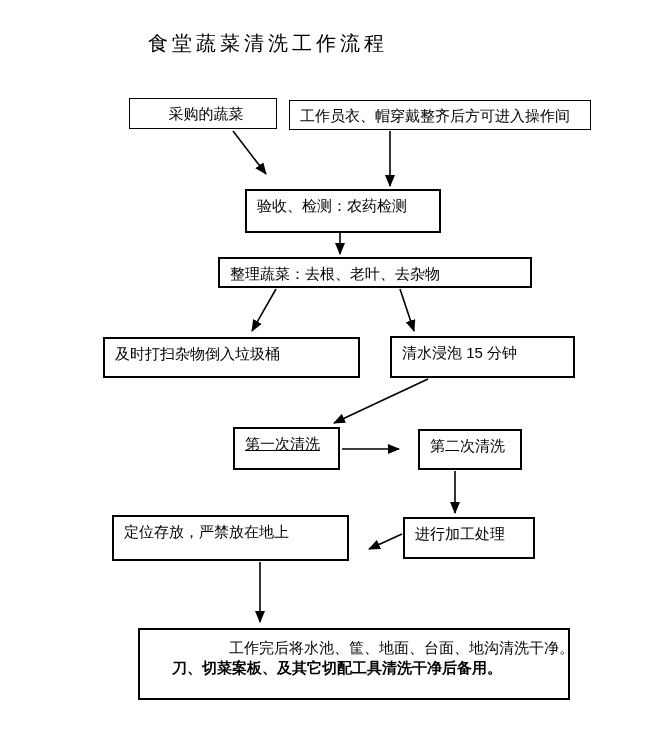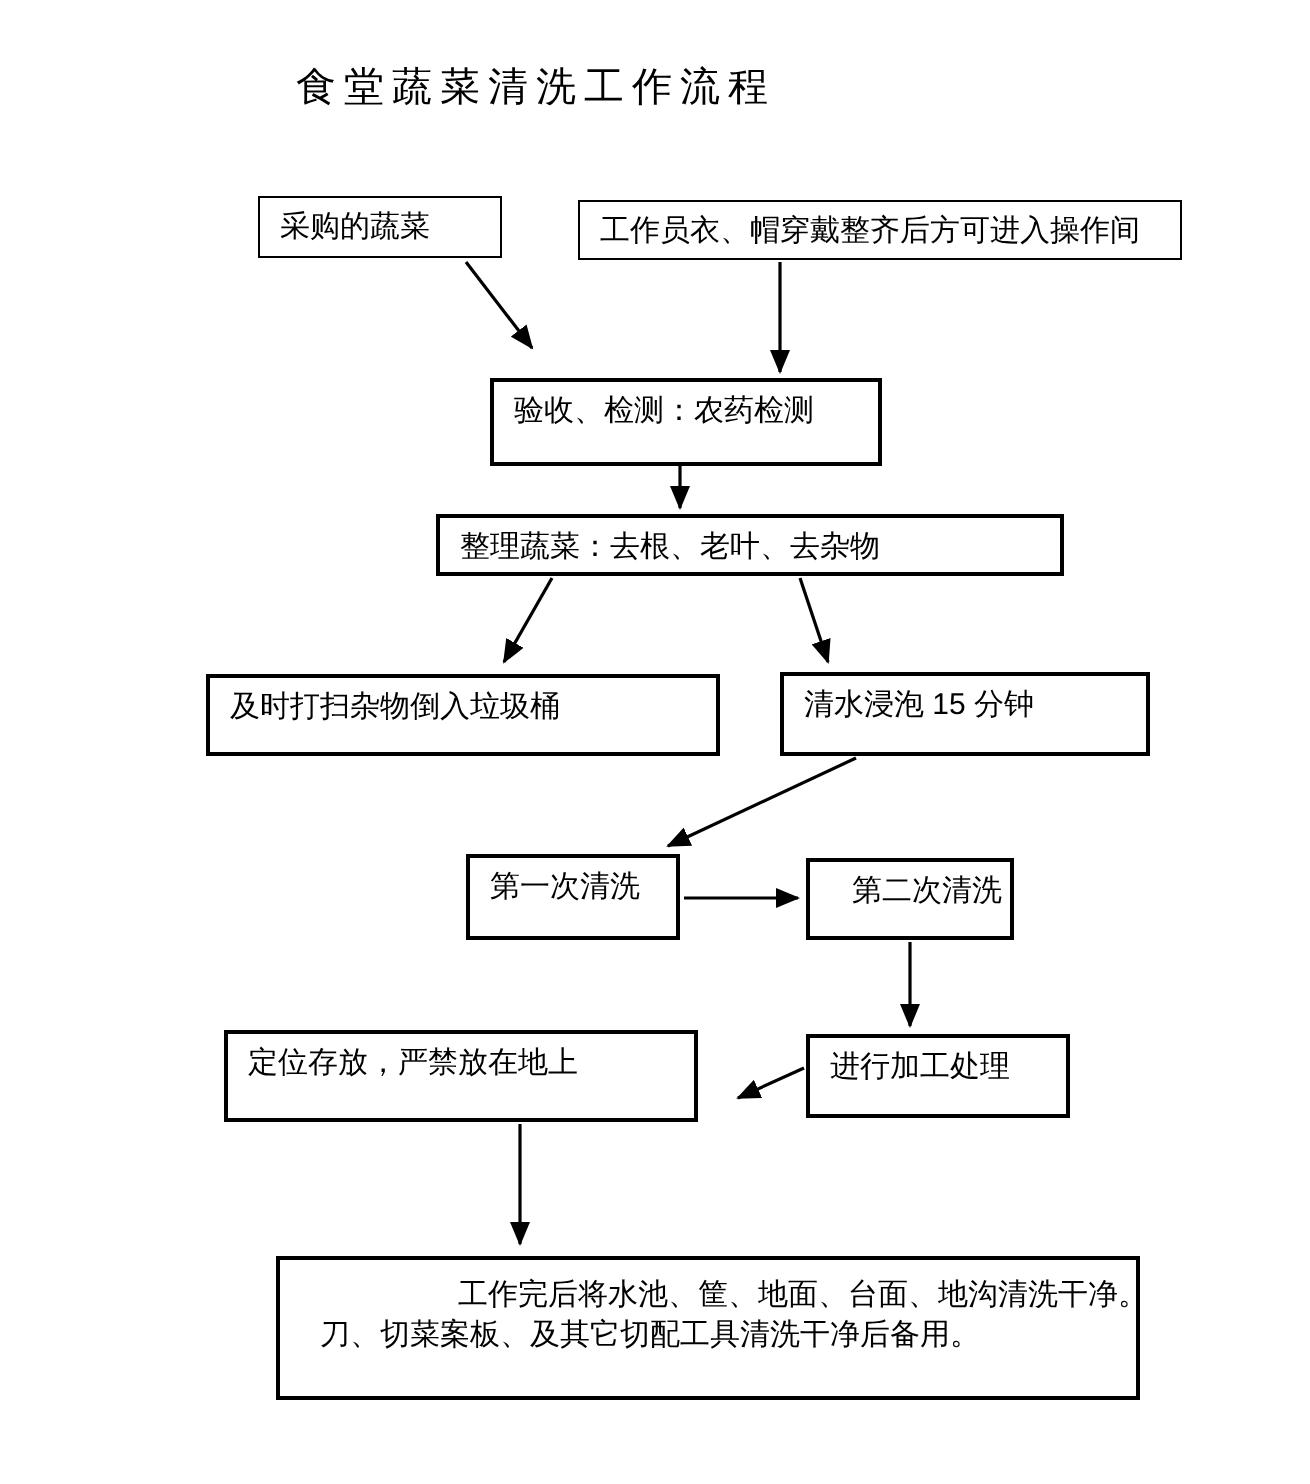--- a/index.html
+++ b/index.html
@@ -40,21 +40,21 @@
     color: #000000;
     font-size: 15px;
     line-height: 20px;
     padding: 5px 4px 0 10px;
     white-space: nowrap;
     overflow: hidden;
   }
   .node.thin { border-width: 1px; }
   .node.wide-bottom { padding: 8px 4px 0 0; margin-left: 45px; }
   .wide-bottom .line1 { padding-left: 89px; }
-  .wide-bottom .line2 { padding-left: 20px; }
+  .wide-bottom .line2 { padding-left: 32px; font-weight: bold; }
 </style>
 </head>
 <body>
 
 <div class="canvas">
 
   <div class="page-title">食堂蔬菜清洗工作流程</div>
 
   <svg class="arrow-layer" width="655" height="742" viewBox="0 0 655 742">
     <defs>
@@ -67,35 +67,35 @@
     <line x1="340" y1="221" x2="340" y2="254" stroke="#000000" stroke-width="1.6" marker-end="url(#ah)"></line>
     <line x1="276" y1="289" x2="252" y2="331" stroke="#000000" stroke-width="1.6" marker-end="url(#ah)"></line>
     <line x1="400" y1="289" x2="414" y2="331" stroke="#000000" stroke-width="1.6" marker-end="url(#ah)"></line>
     <line x1="428" y1="379" x2="334" y2="423" stroke="#000000" stroke-width="1.6" marker-end="url(#ah)"></line>
     <line x1="342" y1="449" x2="399" y2="449" stroke="#000000" stroke-width="1.6" marker-end="url(#ah)"></line>
     <line x1="455" y1="471" x2="455" y2="513" stroke="#000000" stroke-width="1.6" marker-end="url(#ah)"></line>
     <line x1="402" y1="534" x2="369" y2="549" stroke="#000000" stroke-width="1.6" marker-end="url(#ah)"></line>
     <line x1="260" y1="562" x2="260" y2="622" stroke="#000000" stroke-width="1.6" marker-end="url(#ah)"></line>
   </svg>
 
-  <div class="node thin" style="left:129px; top:98px; width:122px; height:31px;">采购的蔬菜</div>
+  <div class="node thin" style="left:129px; top:98px; width:148px; height:31px;text-align:center;">采购的蔬菜</div>
 
   <div class="node thin" style="left:289px; top:100px; width:302px; height:30px;">工作员衣、帽穿戴整齐后方可进入操作间</div>
 
   <div class="node" style="left:245px; top:189px; width:196px; height:44px;">验收、检测：农药检测</div>
 
   <div class="node" style="left:218px; top:257px; width:314px; height:31px;">整理蔬菜：去根、老叶、去杂物</div>
 
   <div class="node" style="left:103px; top:337px; width:257px; height:41px;">及时打扫杂物倒入垃圾桶</div>
 
   <div class="node" style="left:390px; top:336px; width:185px; height:42px;">清水浸泡 15 分钟</div>
 
-  <div class="node" style="left:233px; top:427px; width:107px; height:43px;">第一次清洗</div>
+  <div class="node" style="left:233px; top:427px; width:107px; height:43px;text-decoration:underline;">第一次清洗</div>
 
-  <div class="node" style="left:403px; top:429px; width:104px; height:41px;text-align:right;">第二次清洗</div>
+  <div class="node" style="left:418px; top:429px; width:104px; height:41px;">第二次清洗</div>
 
   <div class="node" style="left:112px; top:515px; width:237px; height:46px;">定位存放，严禁放在地上</div>
 
   <div class="node" style="left:403px; top:517px; width:132px; height:42px;">进行加工处理</div>
 
   <div class="node wide-bottom" style="left:93px; top:628px; width:432px; height:72px;">
     <div class="line1">工作完后将水池、筐、地面、台面、地沟清洗干净。</div>
     <div class="line2">刀、切菜案板、及其它切配工具清洗干净后备用。</div>
   </div>
 

